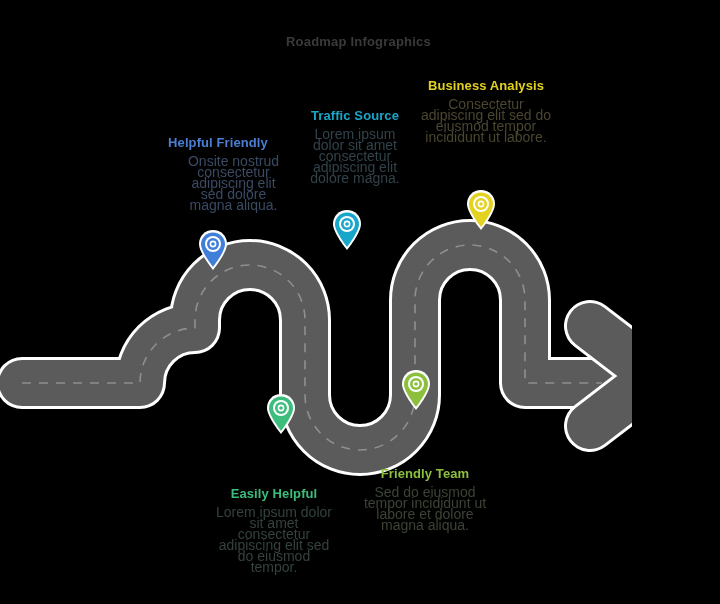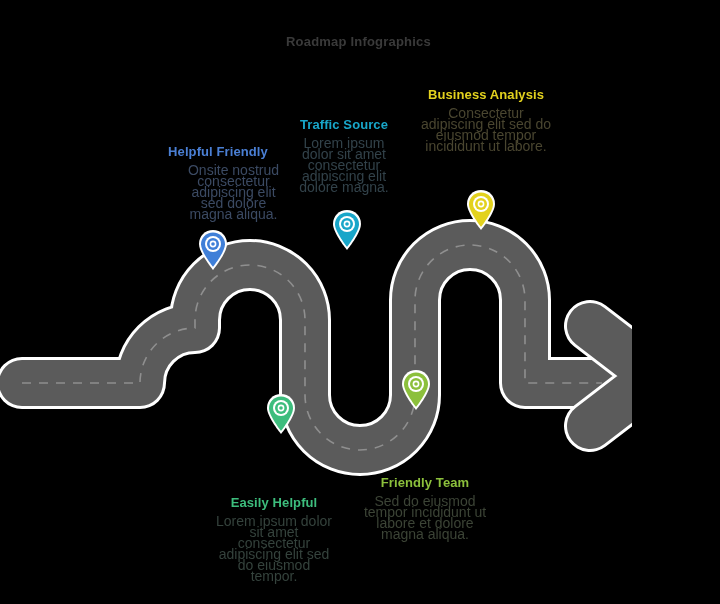--- a/index.html
+++ b/index.html
@@ -44,32 +44,32 @@
 
   
   .milestone-label {
     position: absolute;
     text-align: center;
   }
   .milestone-heading {
     font-size: 13px;
     font-weight: bold;
     line-height: 15px;
-    margin: 13px 0 6px 0;
+    margin: 4px 0 6px 0;
     letter-spacing: 0.1px;
   }
   .milestone-body {
     font-size: 14px;
     line-height: 11px;
     margin: 0;
     color: #3c4a52;
   }
 
   .lbl-blue   { left: 152px; top: 131px;  width: 132px; }
-  .lbl-teal   { left: 290px; top: 104px;  width: 108px; }
+  .lbl-teal   { left: 301px; top: 104px;  width: 108px; }
   .lbl-yellow { left: 416px; top: 74px;   width: 140px; }
   .lbl-green  { left: 214px; top: 482px;  width: 120px; }
   .lbl-olive  { left: 360px; top: 462px;  width: 130px; }
 
   .h-blue   { color: #4a7fd4; }
   .h-teal   { color: #18a6c9; }
   .h-yellow { color: #e3d21e; }
   .h-green  { color: #3dbd7d; }
   .h-olive  { color: #8cc03c; }
 

